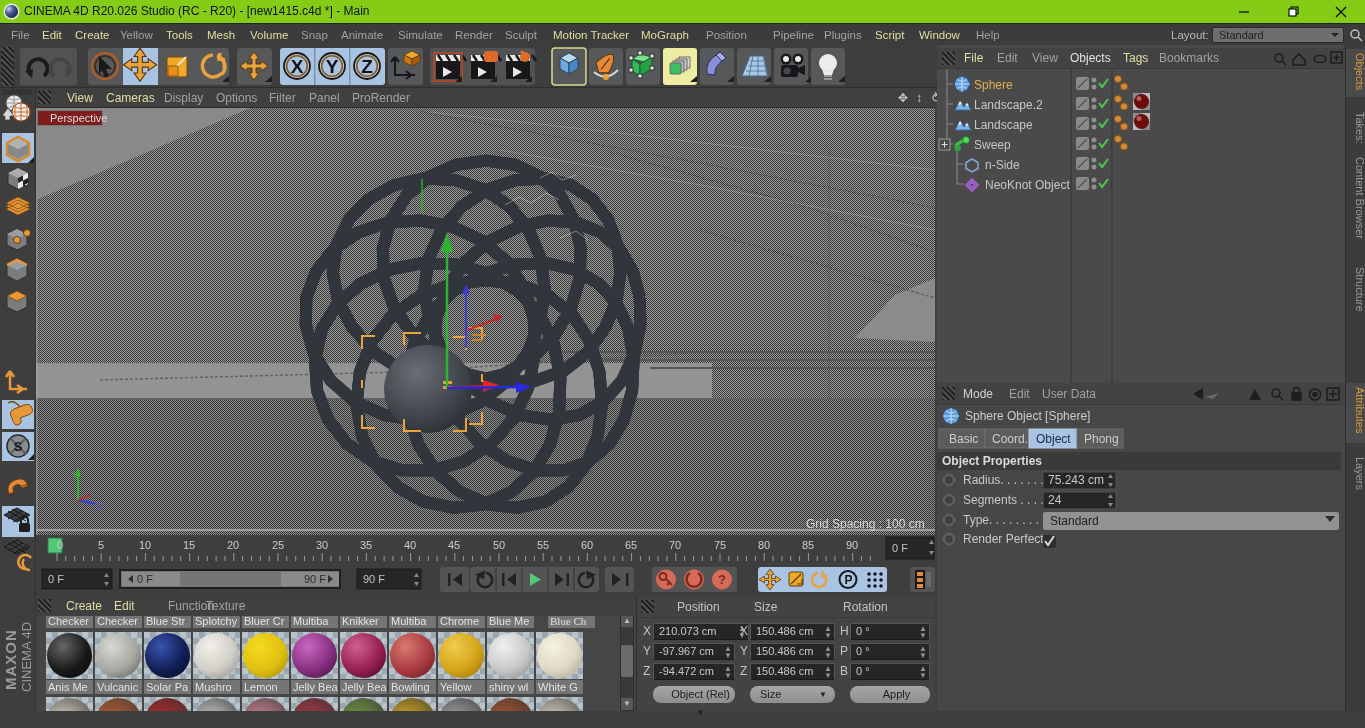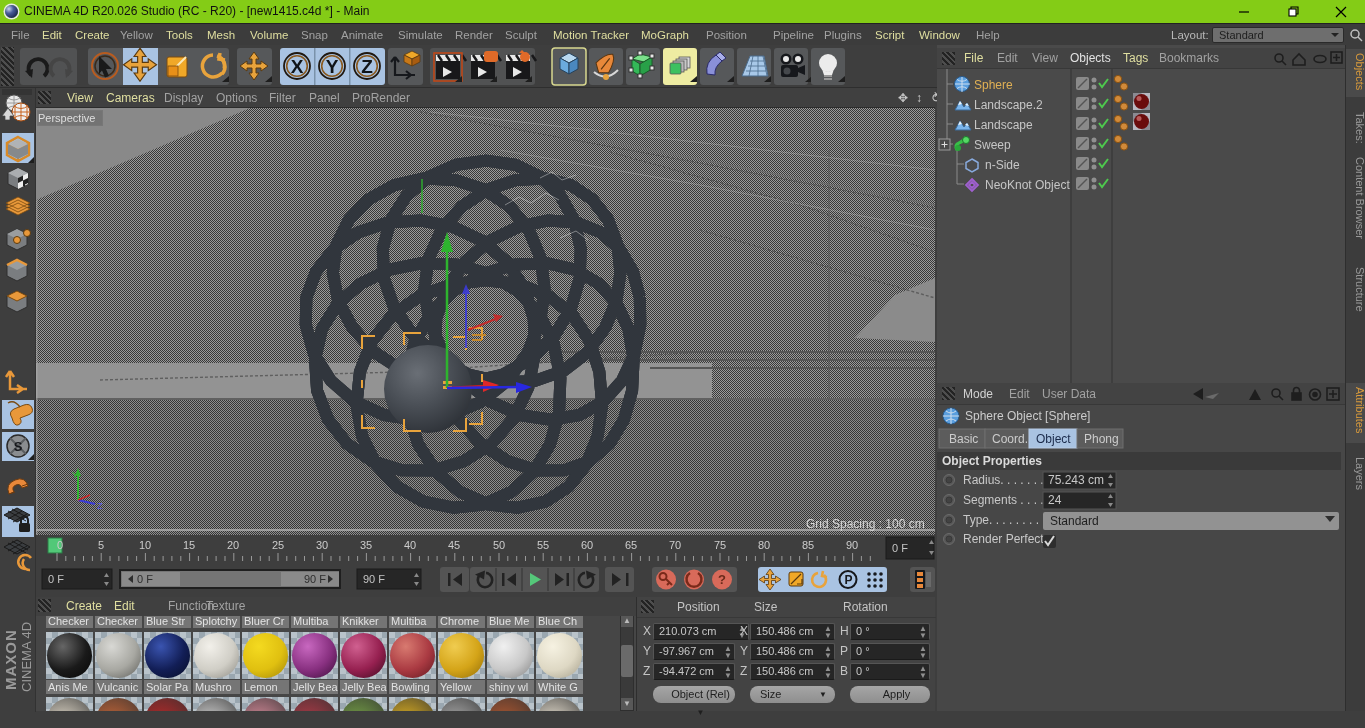--- a/index.html
+++ b/index.html
@@ -21,22 +21,22 @@
 
 #toolbar{left:0;top:45px;width:1365px;height:43px;background:#3e3e3e;border-bottom:1px solid #2e2e2e;}
 .handle{background-image:repeating-linear-gradient(45deg,#232323 0 2px,#4e4e4e 2px 4px);}
 
 #leftbar{left:0;top:88px;width:36px;height:624px;background:#3e3e3e;border-right:1px solid #323232;}
 
 #vphead{left:36px;top:88px;width:899px;height:20px;background:#404040;border-bottom:1px solid #2c2c2c;
  font-size:12px;color:#a2a2a2;}
 #vphead span{position:absolute;top:3px;}
 #viewport{left:36px;top:108px;width:899px;height:427px;background:#8f8f8f;overflow:hidden;}
-#persp{left:37px;top:110px;width:66px;height:16px;background:#737373;border:1px solid #777;
- color:#dfdfdf;font-size:11px;line-height:14px;padding-left:0;}
+#persp{left:37px;top:110px;width:66px;height:16px;background:#7f1d1d;border:1px solid #777;
+ color:#dfdfdf;font-size:11px;line-height:14px;padding-left:12px;}
 
 #ruler{left:36px;top:535px;width:899px;height:30px;background:#3e3e3e;border-bottom:1px solid #2e2e2e;
  color:#c9c9c9;font-size:11px;}
 
 #playbar{left:36px;top:565px;width:899px;height:30px;background:#3e3e3e;border-bottom:1px solid #282828;}
 
 #matpanel{left:36px;top:597px;width:600px;height:114px;background:#464646;overflow:hidden;}
 #mathead{z-index:4;left:36px;top:597px;width:600px;height:19px;background:#404040;font-size:12px;color:#a2a2a2;}
 #mathead span{position:absolute;top:2px;}
 .mat{position:absolute;width:47px;height:47px;overflow:hidden;background:
@@ -718,21 +718,21 @@
         <div class="msph" style="background:radial-gradient(circle at 35% 60%, #b0b0b0 0%, #303030 120%);"></div>
       </div>
 <div class="mlabel" style="left:451px;top:17px;">Blue Me</div>
 <div class="mat" style="left:451px;top:35px;">
         <div class="msph" style="background:radial-gradient(circle at 35% 30%, #f0f0f0 0%, #c8c8c8 55%, #808080 100%);"></div>
       </div>
 <div class="mlabel" style="left:451px;top:83px;">shiny wl</div>
 <div class="mat" style="left:451px;top:100px;height:14px;">
         <div class="msph" style="background:radial-gradient(circle at 35% 60%, #b85a30 0%, #303030 120%);"></div>
       </div>
-<div class="mlabel" style="left:500px;top:17px;">Blue Ch</div>
+<div class="mlabel" style="left:512px;top:17px;font-family:Liberation Serif, serif;">Blue Ch</div>
 <div class="mat" style="left:500px;top:35px;">
         <div class="msph" style="background:radial-gradient(circle at 35% 30%, #f6f2e2 0%, #ded8c4 55%, #a29c88 100%);"></div>
       </div>
 <div class="mlabel" style="left:500px;top:83px;">White G</div>
 <div class="mat" style="left:500px;top:100px;height:14px;">
         <div class="msph" style="background:radial-gradient(circle at 35% 60%, #f0e8d8 0%, #303030 120%);"></div>
       </div>
 <div class="abs" style="left:584px;top:17px;width:14px;height:97px;background:#3a3a3a;border:1px solid #2e2e2e;"></div>
 <div class="abs" style="left:585px;top:18px;width:12px;height:12px;background:#585858;color:#bbb;font-size:8px;text-align:center;line-height:12px;">▲</div>
 <div class="abs" style="left:585px;top:101px;width:12px;height:12px;background:#585858;color:#bbb;font-size:8px;text-align:center;line-height:12px;">▼</div>

